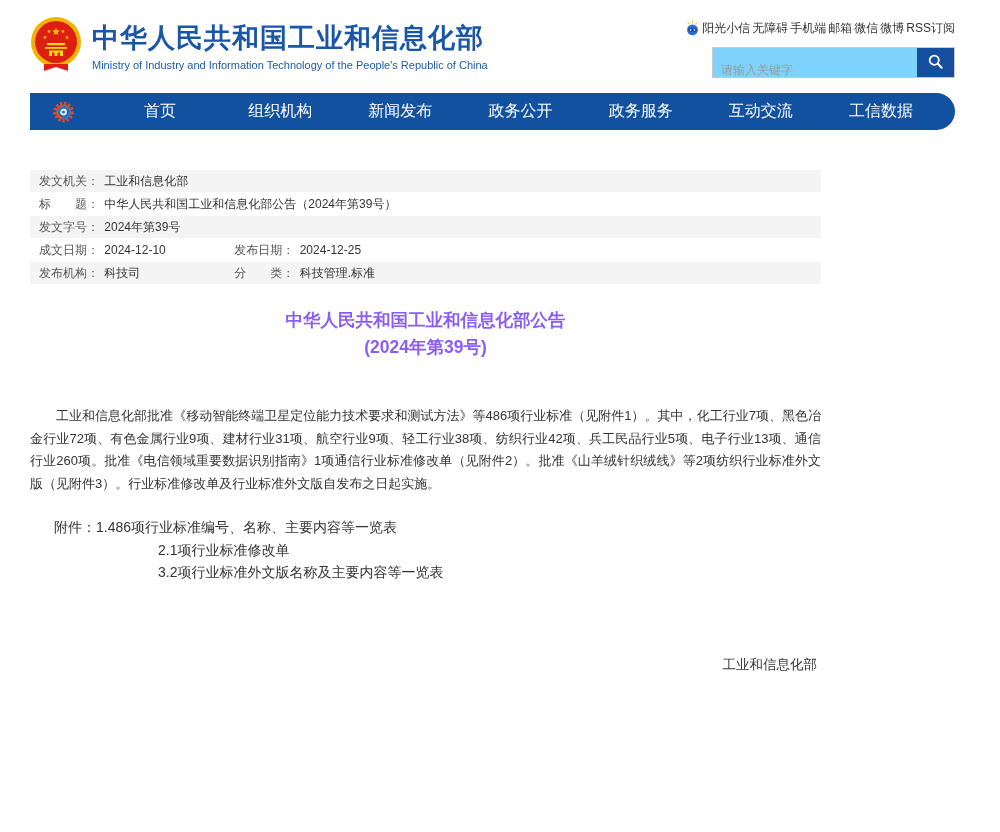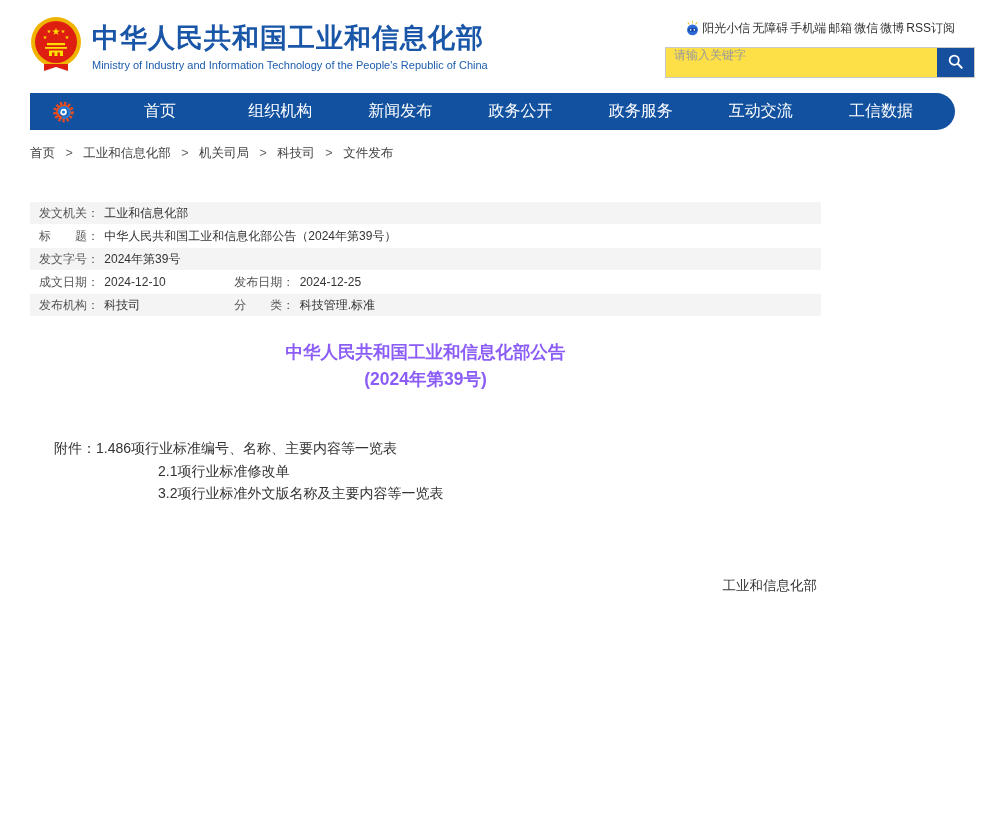--- a/index.html
+++ b/index.html
@@ -16,21 +16,21 @@
   .brand { display: flex; align-items: center; gap: 10px; }
   .emblem svg { width: 52px; height: 58px; display: block; }
   .site-title { font-size: 27px; font-weight: bold; color: #1a56a8; letter-spacing: 1px; }
   .site-subtitle { font-size: 11px; color: #1d5cad; margin-top: 3px; }
 
   .header-right { padding-top: 4px; width: 290px; }
   .quick-links { display: flex; align-items: center; gap: 2px; font-size: 12px; color: #333; justify-content: flex-end; white-space: nowrap; }
   .quick-links a { color: #333; text-decoration: none; cursor: pointer; }
   .mascot svg { width: 15px; height: 17px; display: block; }
 
-  .search-box { margin-top: 10px; margin-left: auto; width: 310px; height: 31px; border: 1px solid #c9c9c9; display: flex; align-items: flex-start; background: #fde047; }
+  .search-box { margin-top: 10px; margin-left: auto; width: 243px; height: 31px; border: 1px solid #c9c9c9; display: flex; align-items: flex-end; background: #7dd3fc; }
   .search-box input { flex: 1; border: none; outline: none; padding: 0 8px; font-size: 12px; color: #333; font-family: inherit; background: transparent; }
   .search-box input::placeholder { color: #999; }
   .search-btn { width: 37px; height: 29px; background: #164f9e; border: none; display: flex; align-items: center; justify-content: center; cursor: pointer; padding: 0; }
   .search-btn svg { width: 17px; height: 17px; }
 
   
   .main-nav { margin-top: 7px; height: 37px; background: #11519f; border-radius: 0 19px 19px 0; display: flex; align-items: center; padding-right: 14px; }
   .nav-logo { width: 70px; display: flex; justify-content: center; }
   .nav-logo svg { width: 26px; height: 26px; display: block; }
   .nav-item { flex: 1; text-align: center; color: #ffffff; font-size: 16px; text-decoration: none; cursor: pointer; }
@@ -144,31 +144,20 @@
     </span>
     <a class="nav-item">首页</a>
     <a class="nav-item">组织机构</a>
     <a class="nav-item">新闻发布</a>
     <a class="nav-item">政务公开</a>
     <a class="nav-item">政务服务</a>
     <a class="nav-item">互动交流</a>
     <a class="nav-item">工信数据</a>
   </nav>
 
-  <div class="breadcrumb">
-    <a>首页</a>
-    <span class="sep">&gt;</span>
-    <a>工业和信息化部</a>
-    <span class="sep">&gt;</span>
-    <a>机关司局</a>
-    <span class="sep">&gt;</span>
-    <a>科技司</a>
-    <span class="sep">&gt;</span>
-    <span class="current">文件发布</span>
-  </div>
 
   <main class="doc">
 
     <div class="meta-table">
       <div class="meta-row shaded">
         <span class="meta-cell">
           <span class="meta-label">发文机关：</span>
           <span class="meta-value">工业和信息化部</span>
         </span>
       </div>
@@ -205,20 +194,21 @@
         </span>
       </div>
     </div>
 
     <div class="doc-title">
       <div>中华人民共和国工业和信息化部公告</div>
       <div>(2024年第39号)</div>
     </div>
 
     <div class="body-text">
+      <p>工业和信息化部批准《移动智能终端卫星定位能力技术要求和测试方法》等486项行业标准（见附件1）。其中，化工行业7项、黑色冶金行业72项、有色金属行业9项、建材行业31项、航空行业9项、轻工行业38项、纺织行业42项、兵工民品行业5项、电子行业13项、通信行业260项。批准《电信领域重要数据识别指南》1项通信行业标准修改单（见附件2）。批准《山羊绒针织绒线》等2项纺织行业标准外文版（见附件3）。行业标准修改单及行业标准外文版自发布之日起实施。</p>
     </div>
 
     <div class="attachments">
       <div class="attach-line first">
         <span>附件：</span><a class="attach-link">1.486项行业标准编号、名称、主要内容等一览表</a>
       </div>
       <div class="attach-line rest">
         <a class="attach-link">2.1项行业标准修改单</a>
       </div>
       <div class="attach-line rest">

